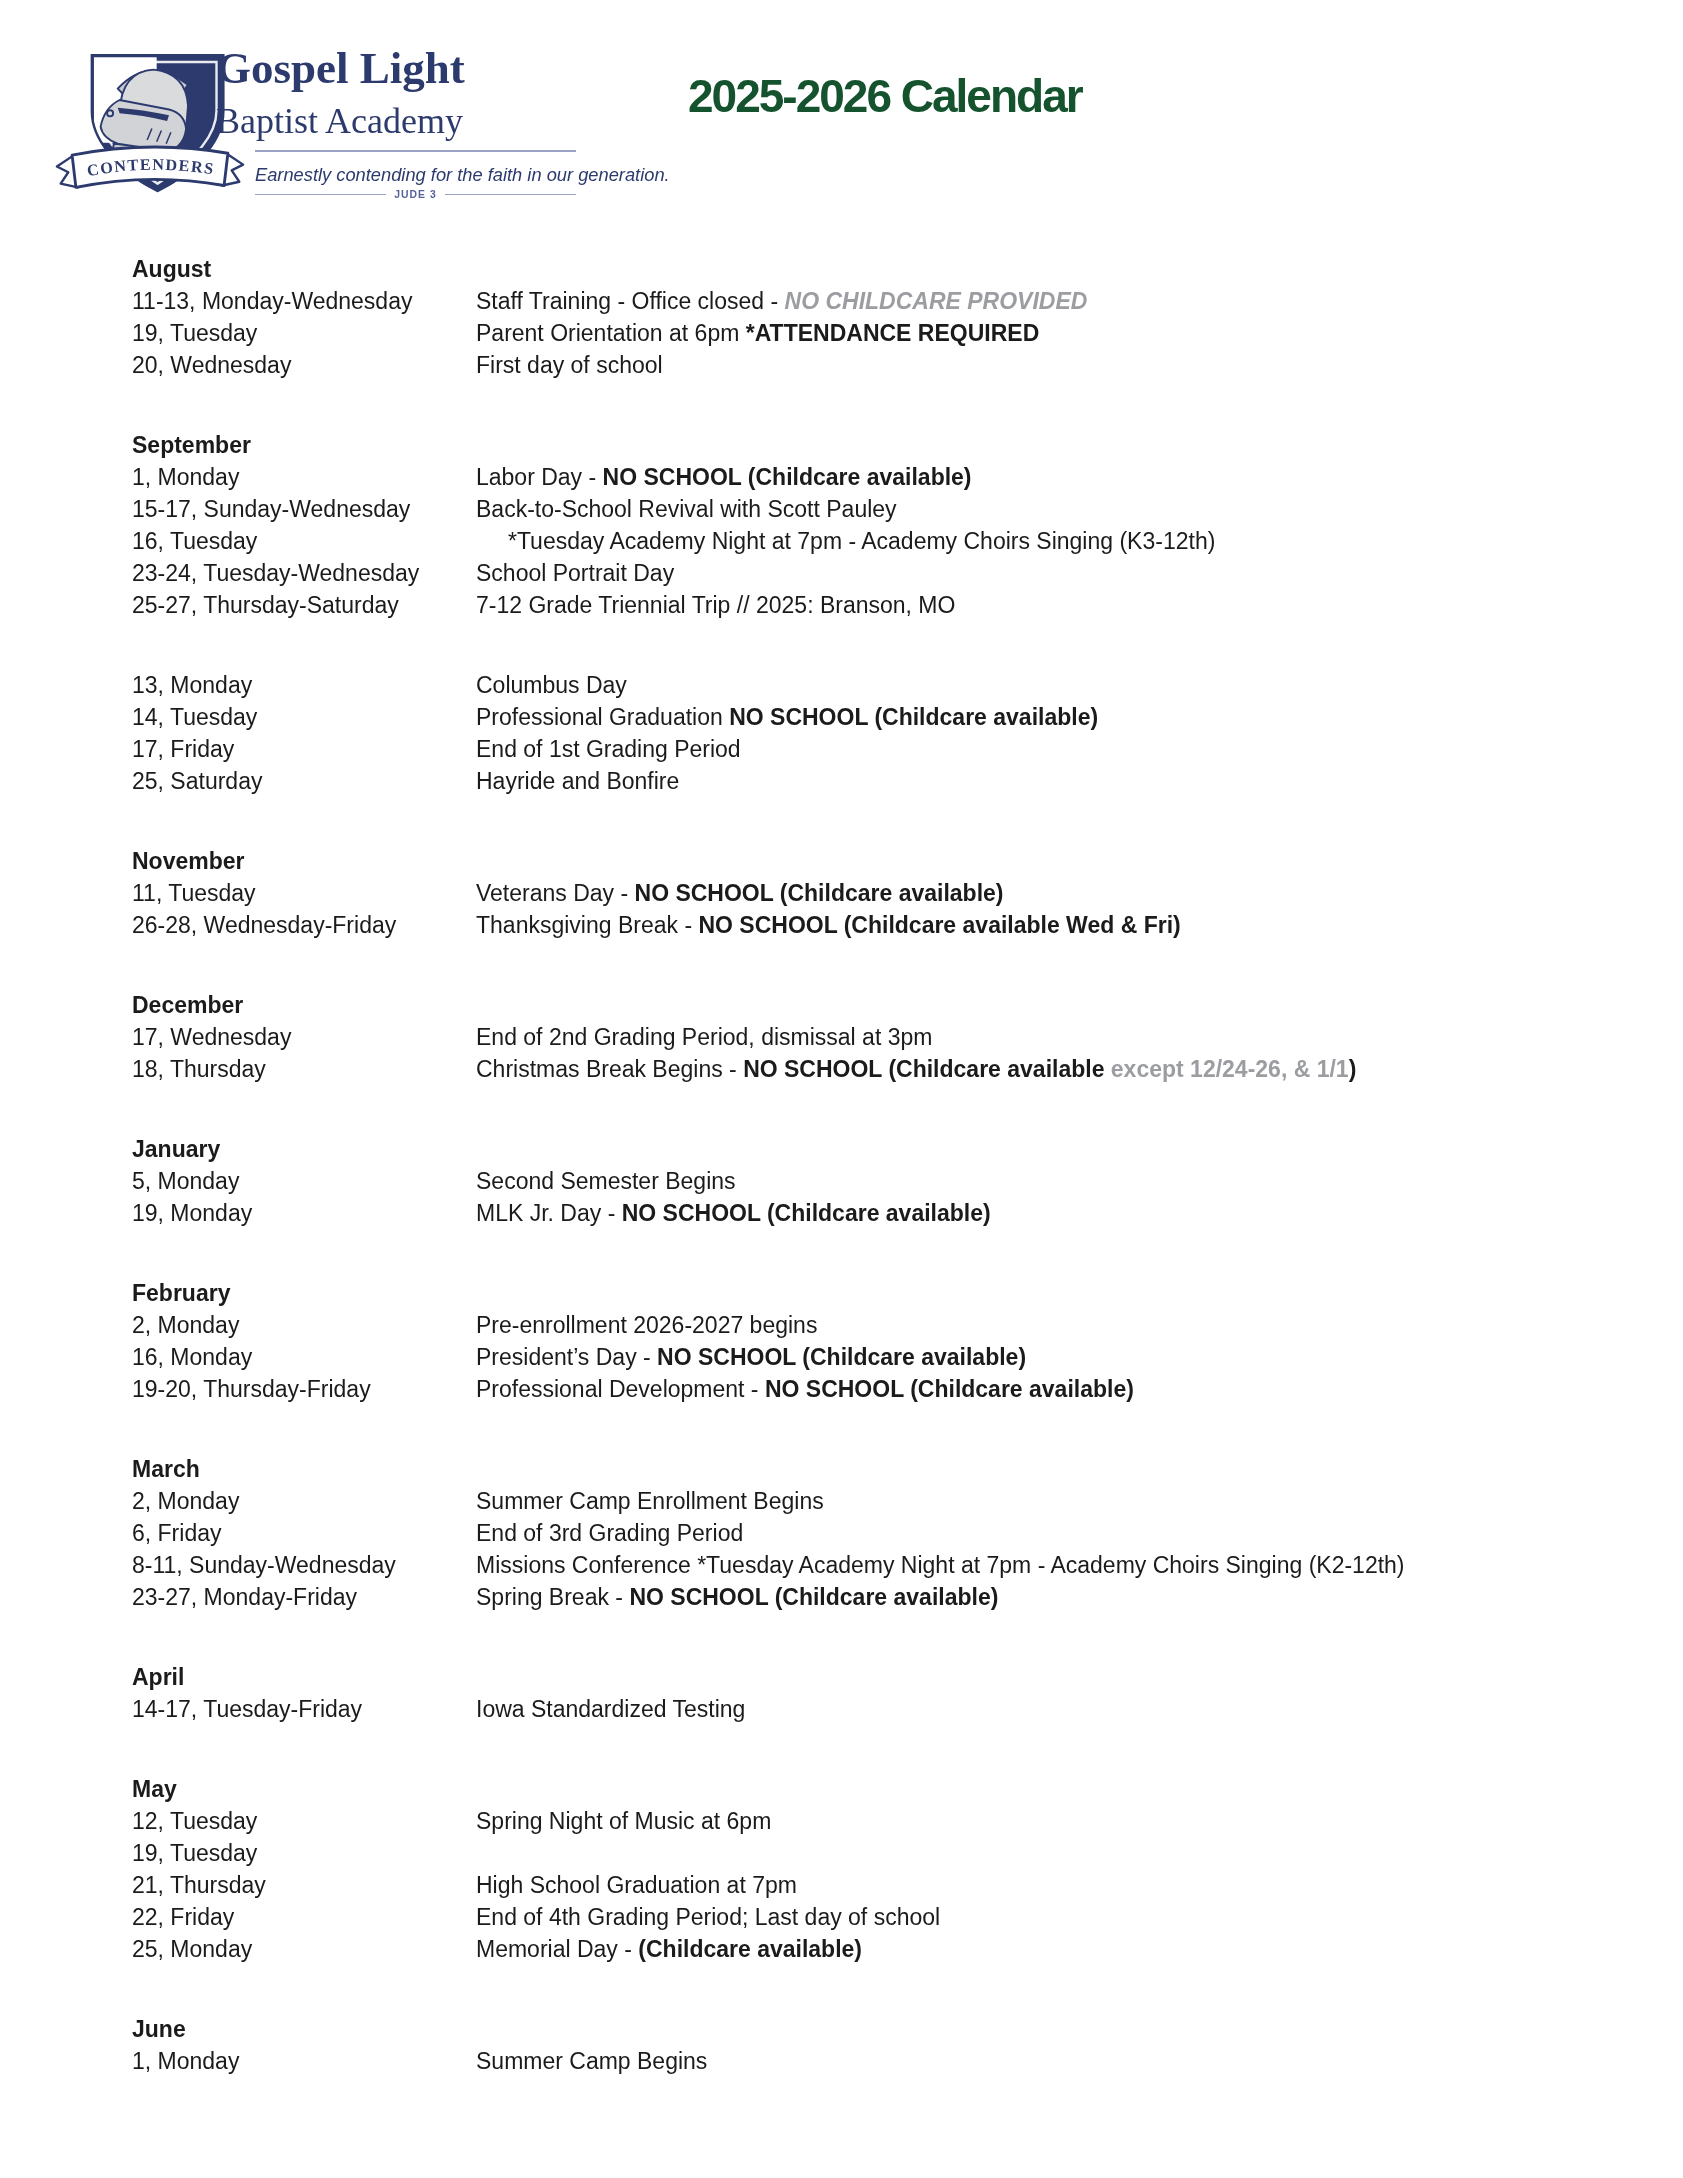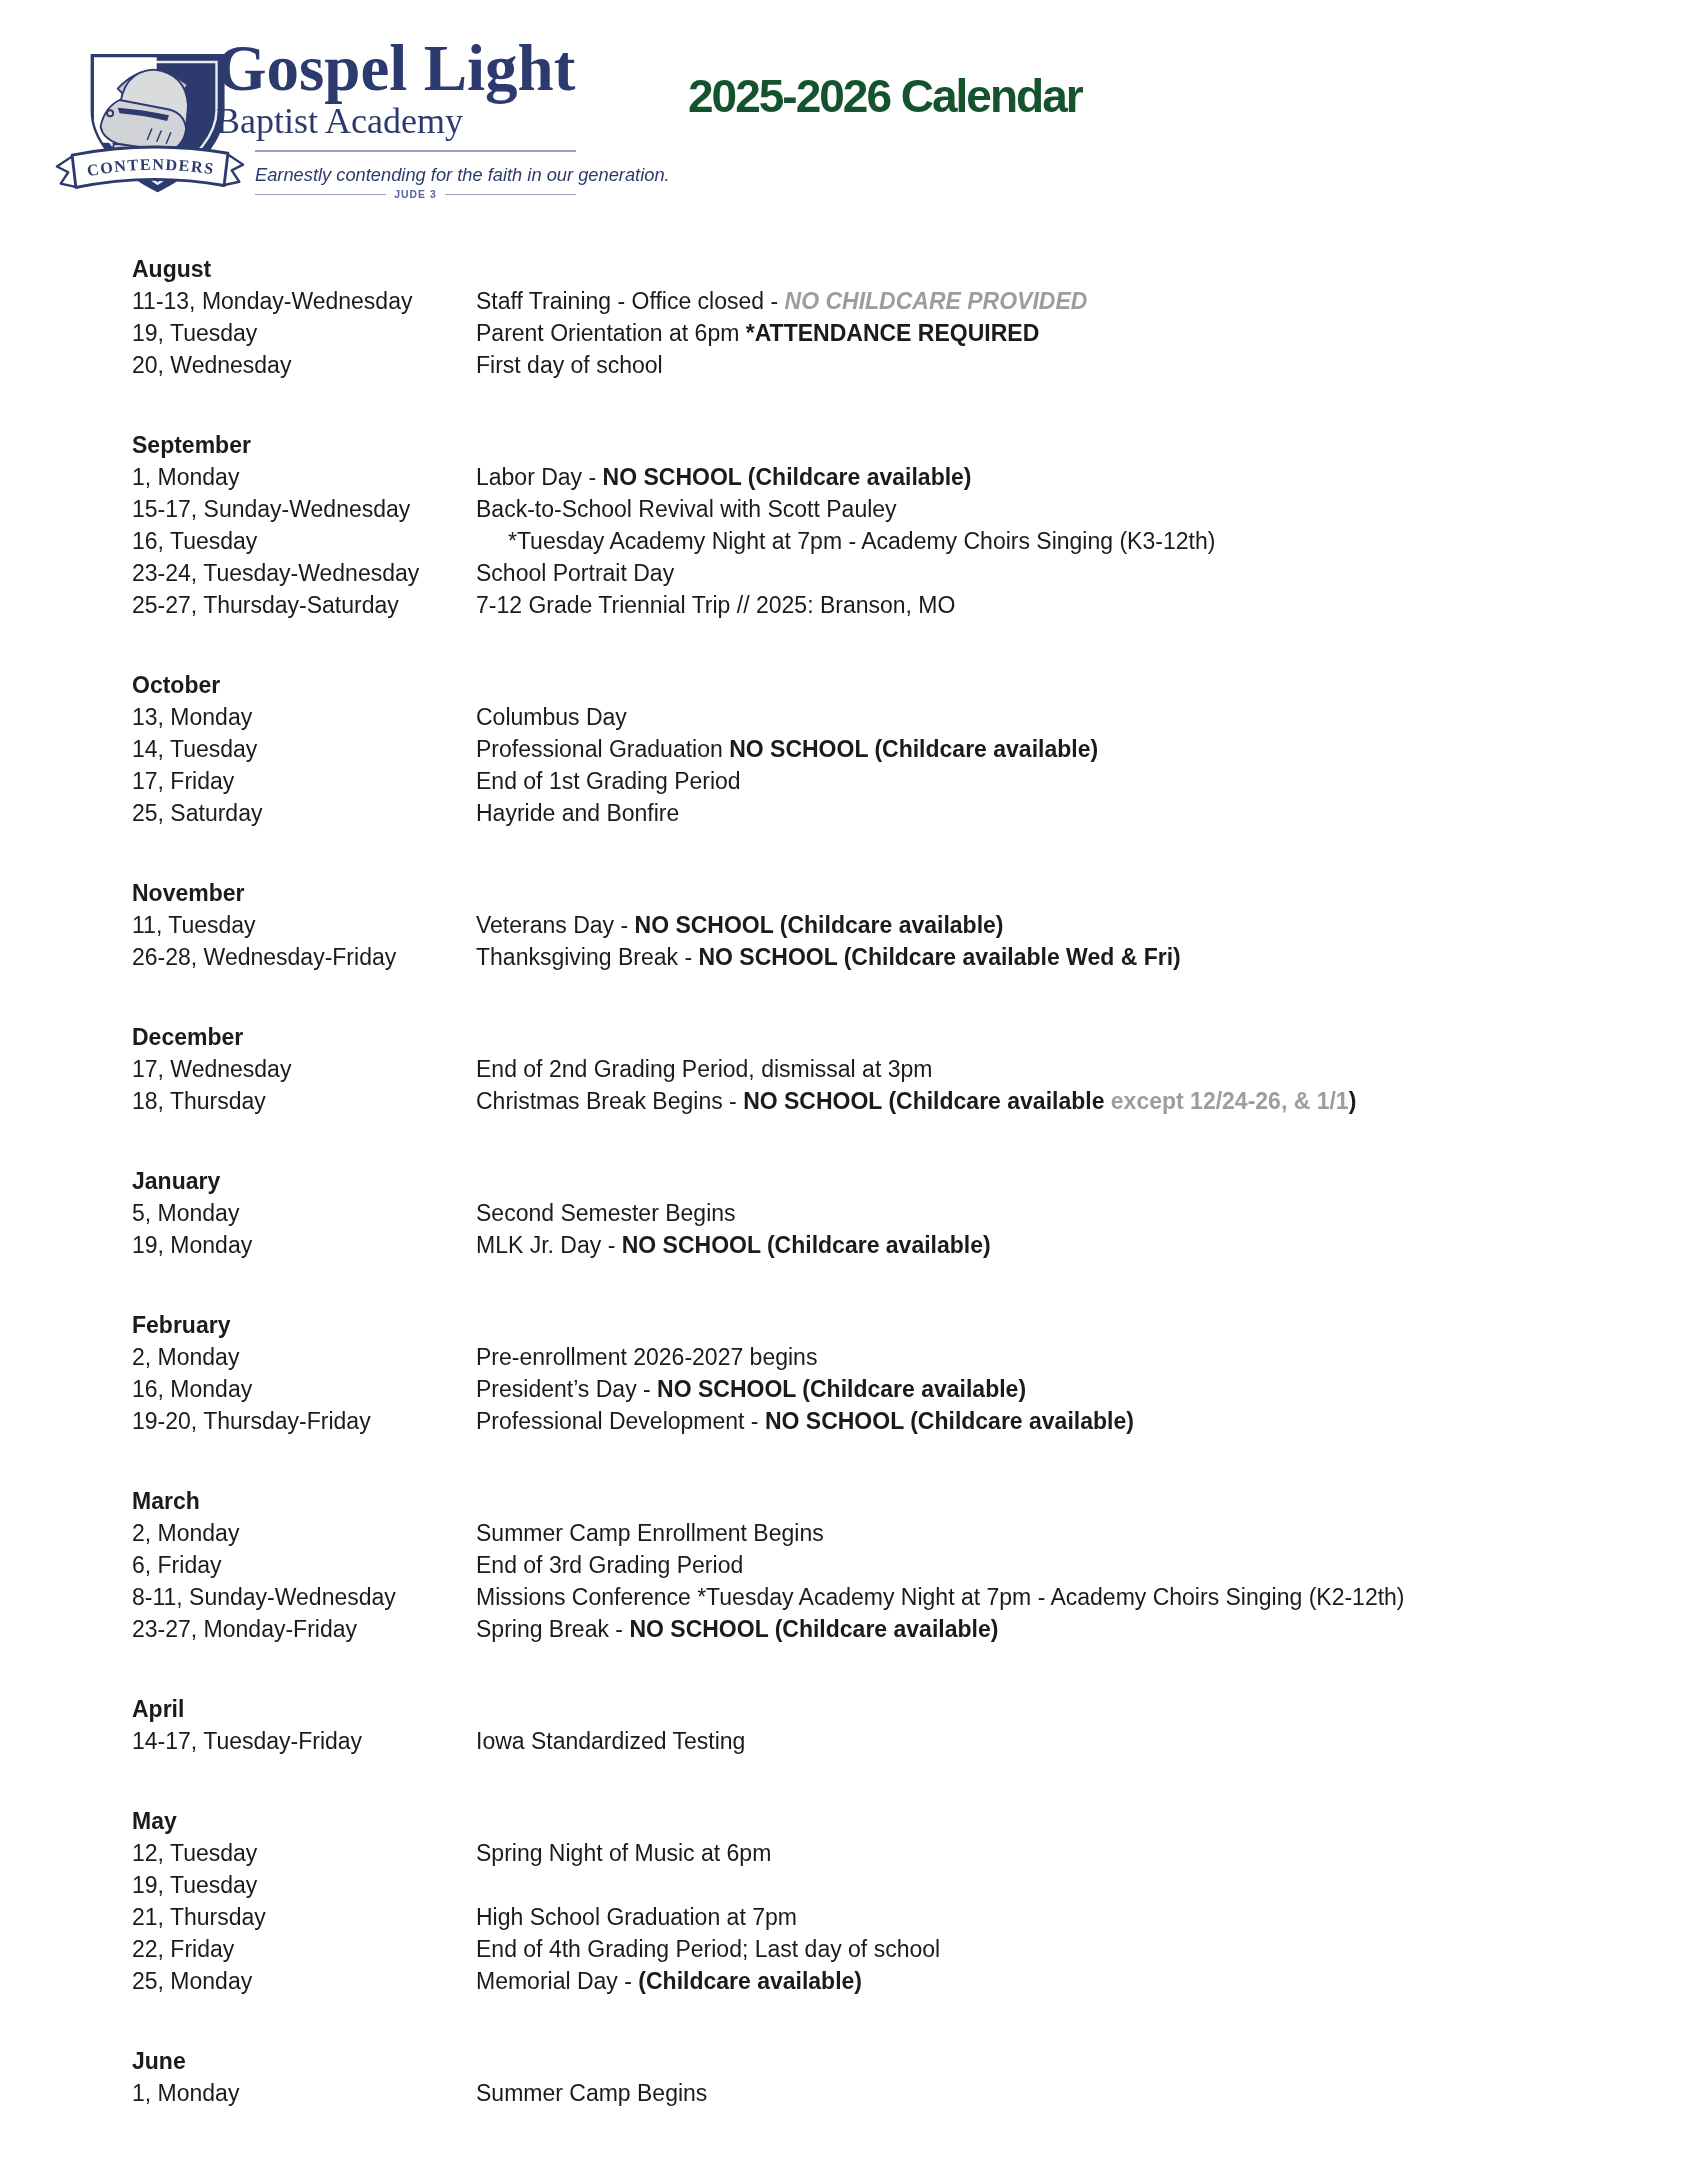--- a/index.html
+++ b/index.html
@@ -13,21 +13,21 @@
     width:1683px;height:2178px;position:relative;overflow:hidden;
     font-family:"Liberation Sans",sans-serif;color:var(--ink);
   }
   .page{position:absolute;inset:0;background:#fff;}
 
   
   .crest{position:absolute;left:55px;top:48px;width:190px;height:162px;}
   .logo-text{position:absolute;left:216px;top:42px;color:var(--navy);}
   .logo-name-1{
     font-family:"Liberation Serif",serif;font-weight:700;
-    font-size:65px;line-height:53px;letter-spacing:0;
+    font-size:45px;line-height:53px;letter-spacing:0;
   }
   .logo-name-2{
     font-family:"Liberation Serif",serif;font-weight:400;
     font-size:36px;line-height:48px;margin-top:2px;
   }
   .tagline-block{position:absolute;left:255px;top:150px;width:321px;color:var(--navy);}
   .tag-rule{border:none;border-top:2px solid var(--rule);margin:0 0 5px 0;}
   .tagline{
     font-style:italic;font-size:18.3px;line-height:22px;white-space:nowrap;margin-top:12px;
   }
@@ -147,21 +147,20 @@
         <div class="row">
           <div class="date">23-24, Tuesday-Wednesday</div>
           <div class="desc"><span class="seg-r">School Portrait Day</span></div>
         </div>
         <div class="row">
           <div class="date">25-27, Thursday-Saturday</div>
           <div class="desc"><span class="seg-r">7-12 Grade Triennial Trip // 2025: Branson, MO</span></div>
         </div>
       </section>
       <section class="month">
-        <h2 class="month-name">October</h2>
         <div class="row">
           <div class="date">13, Monday</div>
           <div class="desc"><span class="seg-r">Columbus Day</span></div>
         </div>
         <div class="row">
           <div class="date">14, Tuesday</div>
           <div class="desc"><span class="seg-r">Professional Graduation </span><span class="seg-b">NO SCHOOL (Childcare available)</span></div>
         </div>
         <div class="row">
           <div class="date">17, Friday</div>

